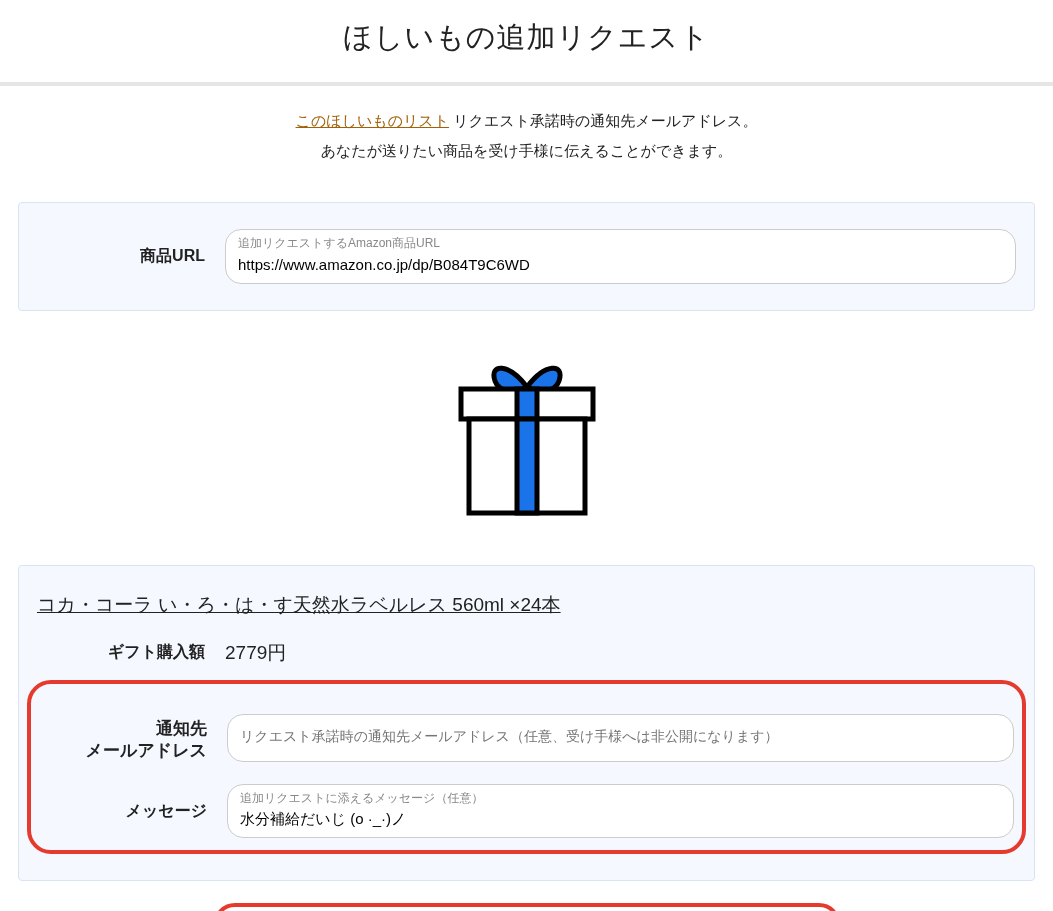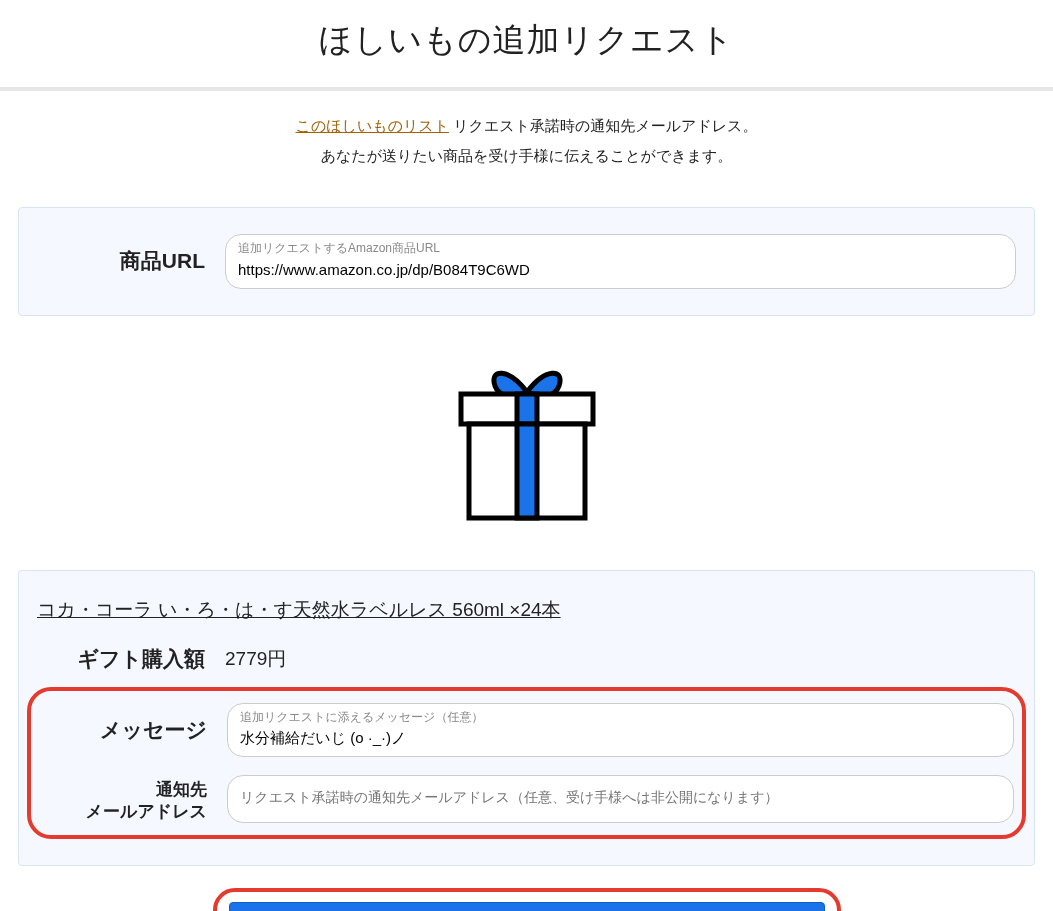--- a/index.html
+++ b/index.html
@@ -4,21 +4,21 @@
 <style>
   * { box-sizing: border-box; }
   html, body { margin: 0; padding: 0; }
   body {
     font-family: "Hiragino Kaku Gothic ProN", "Hiragino Sans", Meiryo, sans-serif;
     color: #222;
     background: #fff;
     width: 1053px;
   }
   .page-title {
-    font-size: 33px;
+    font-size: 29px;
     font-weight: 400;
     text-align: center;
     margin: 18px 0 24px;
     letter-spacing: 1px;
   }
   .hr {
     height: 4px;
     background: #e6e6e6;
     width: 100%;
     margin-bottom: 20px;
@@ -41,21 +41,21 @@
   .panel .row {
     display: flex;
     align-items: center;
     margin-bottom: 0;
   }
   .panel .row + .row { margin-top: 22px; }
   .row-label {
     flex: 0 0 188px;
     text-align: right;
     padding-right: 20px;
-    font-size: 21px;
+    font-size: 16px;
     font-weight: 700;
     color: #222;
   }
   .row-value {
     flex: 1 1 auto;
     font-size: 19px;
   }
   .row-value a { color: #222; text-decoration: underline; }
   .field-wrap {
     flex: 1 1 auto;
@@ -162,34 +162,34 @@
 <div class="panel">
   <div class="row">
     <div class="row-value"><a href="#">コカ・コーラ い・ろ・は・す天然水ラベルレス 560ml ×24本</a></div>
   </div>
   <div class="row">
     <div class="row-label">ギフト購入額</div>
     <div class="row-value">2779円</div>
   </div>
 
   <div class="highlight-box" style="margin-top:14px;">
-    <div class="row">
-      <div class="row-label">メッセージ</div>
-      <div class="field-wrap">
-        <div class="field-placeholder">追加リクエストに添えるメッセージ（任意）</div>
-        <input class="field-input" type="text" value="水分補給だいじ (o ·_·)ノ" style="">
-      </div>
-    </div>
     <div class="row align-top" style="margin-top:18px;">
       <div class="row-label two-line">
         <span>通知先</span><br>
         <span>メールアドレス</span>
       </div>
       <div class="field-wrap no-value" style="min-height:48px;">
         <input class="field-input" type="text" style="font-size: 14px; color: rgb(136, 136, 136); margin: 6px 0px;" placeholder="リクエスト承諾時の通知先メールアドレス（任意、受け手様へは非公開になります）">
+      </div>
+    </div>
+    <div class="row">
+      <div class="row-label">メッセージ</div>
+      <div class="field-wrap">
+        <div class="field-placeholder">追加リクエストに添えるメッセージ（任意）</div>
+        <input class="field-input" type="text" value="水分補給だいじ (o ·_·)ノ" style="">
       </div>
     </div>
   </div>
 </div>
 
 <div class="submit-wrap">
   <div class="submit-outline">
     <button class="submit-btn">この商品の追加をリクエストする</button>
   </div>
 </div>

